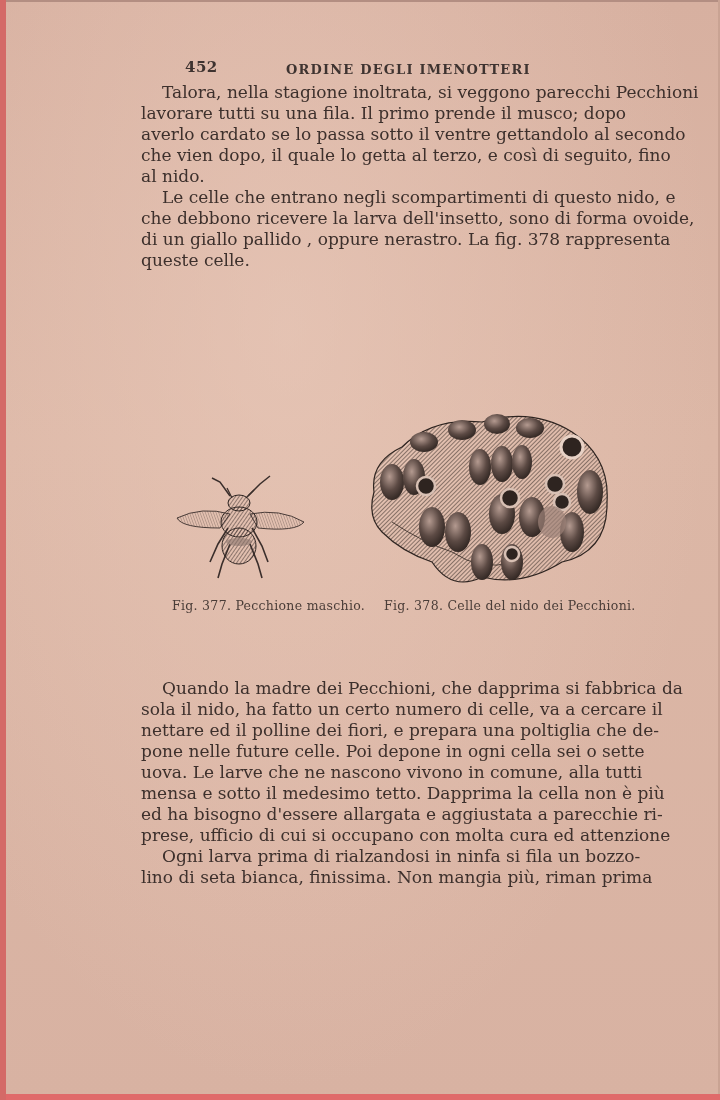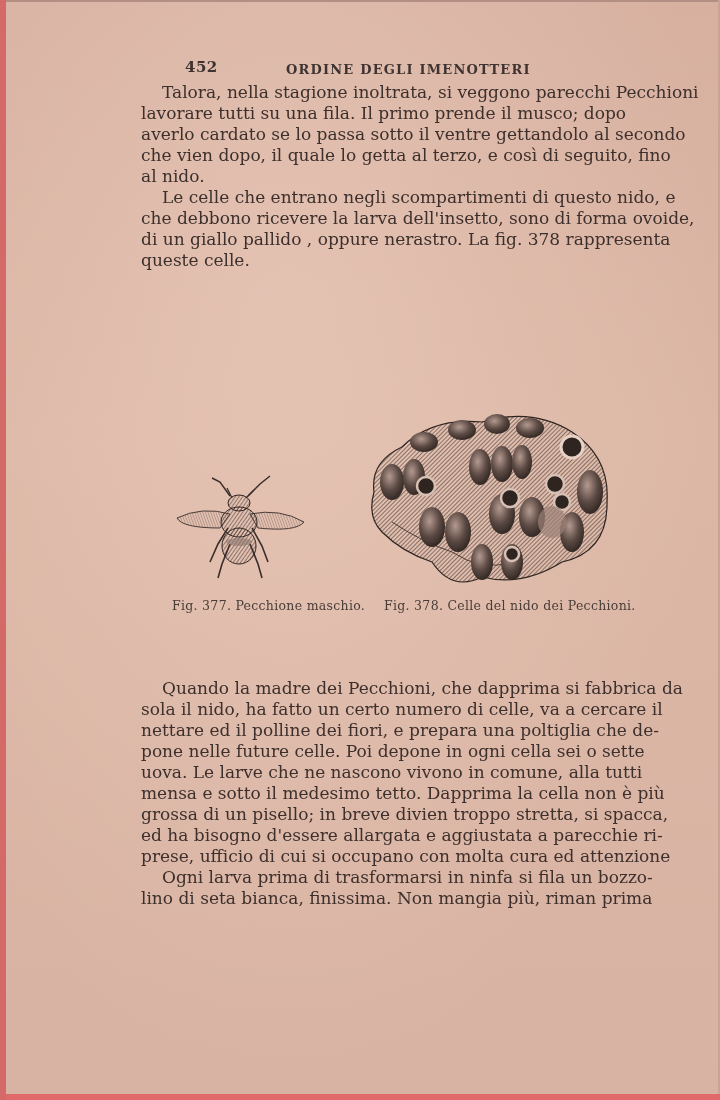--- a/index.html
+++ b/index.html
@@ -141,23 +141,22 @@
   <div class="caption" style="left:361px;margin-left:23px;">Fig. 378. Celle del nido dei Pecchioni.</div>
 
   <div class="text-block" style="top:654px;margin-top:24px;">
     <div>
       <div class="line indent">Quando la madre dei Pecchioni, che dapprima si fabbrica da</div>
       <div class="line">sola il nido, ha fatto un certo numero di celle, va a cercare il</div>
       <div class="line">nettare ed il polline dei fiori, e prepara una poltiglia che de-</div>
       <div class="line">pone nelle future celle. Poi depone in ogni cella sei o sette</div>
       <div class="line">uova. Le larve che ne nascono vivono in comune, alla tutti</div>
       <div class="line">mensa e sotto il medesimo tetto. Dapprima la cella non è più</div>
-      <div class="line">grossa di un pisello; in breve divien troppo stretta, si spacca,</div>
       <div class="line">ed ha bisogno d'essere allargata e aggiustata a parecchie ri-</div>
       <div class="line">prese, ufficio di cui si occupano con molta cura ed attenzione</div>
     </div>
     <div>
-      <div class="line indent">Ogni larva prima di trasformarsi in ninfa si fila un bozzo-</div>
+      <div class="line indent">Ogni larva prima di rialzandosi in ninfa si fila un bozzo-</div>
       <div class="line">lino di seta bianca, finissima. Non mangia più, riman prima</div>
     </div>
   </div>
 
 </div>
 
 </body></html>

